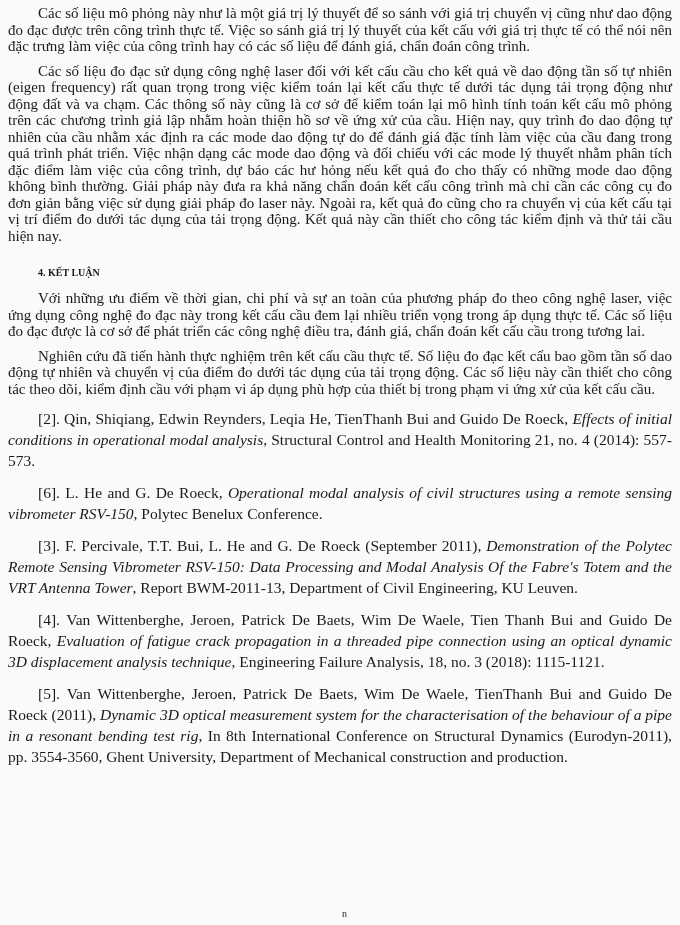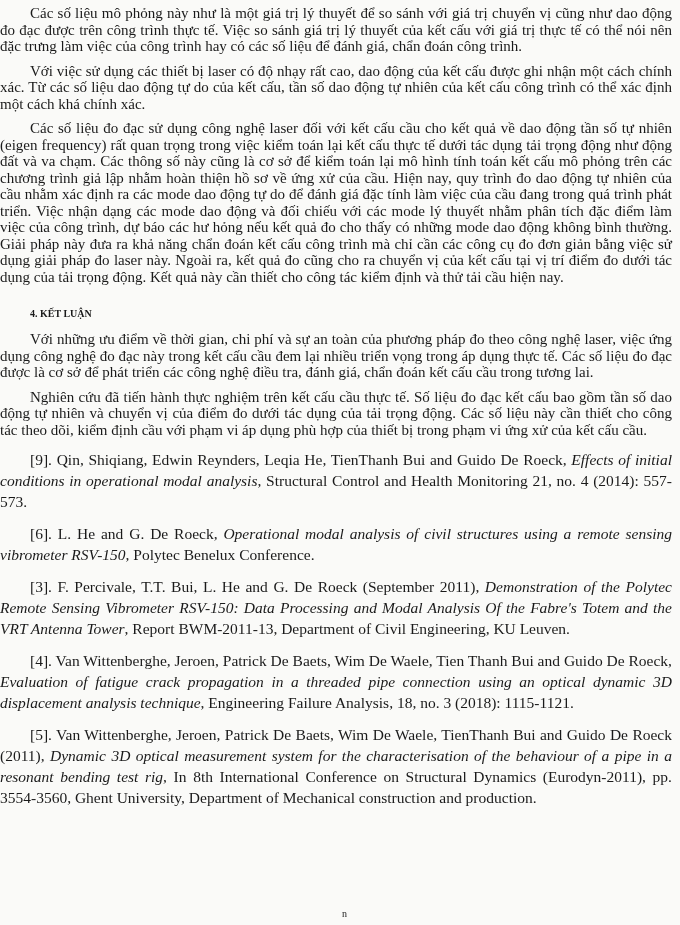--- a/index.html
+++ b/index.html
@@ -9,21 +9,21 @@
   }
   body {
     width: 680px;
     height: 925px;
     overflow: hidden;
     position: relative;
     font-family: "Liberation Serif", serif;
     color: #1a1a1a;
   }
   .page {
-    padding: 5px 8px 0 0;
+    padding: 5px 8px 0 8px;
   }
   p.body {
     margin: 8px 0 0 0;
     font-size: 15px;
     line-height: 16.5px;
     text-align: justify;
     text-indent: 30px;
   }
   p.body.first {
     margin-top: 0;
@@ -61,32 +61,31 @@
     font-family: "Liberation Serif", serif;
   }
 </style>
 </head>
 <body>
 
 <div class="page">
 
   <p class="body first">Các số liệu mô phỏng này như là một giá trị lý thuyết để so sánh với giá trị chuyển vị cũng như dao động đo đạc được trên công trình thực tế. Việc so sánh giá trị lý thuyết của kết cấu với giá trị thực tế có thể nói nên đặc trưng làm việc của công trình hay có các số liệu để đánh giá, chẩn đoán công trình.</p>
 
-  <p class="body">Với việc sử dụng các thiết bị laser có độ nhạy rất cao, dao động của kết cấu được ghi nhận một cách chính xác. Từ các số liệu dao động tự do của kết cấu, tần số dao động tự nhiên của kết cấu công trình có thể xác định một cách khá chính xác.</p>
 
   <p class="body">Các số liệu đo đạc sử dụng công nghệ laser đối với kết cấu cầu cho kết quả về dao động tần số tự nhiên (eigen frequency) rất quan trọng trong việc kiểm toán lại kết cấu thực tế dưới tác dụng tải trọng động như động đất và va chạm. Các thông số này cũng là cơ sở để kiểm toán lại mô hình tính toán kết cấu mô phỏng trên các chương trình giả lập nhằm hoàn thiện hồ sơ về ứng xử của cầu. Hiện nay, quy trình đo dao động tự nhiên của cầu nhằm xác định ra các mode dao động tự do để đánh giá đặc tính làm việc của cầu đang trong quá trình phát triển. Việc nhận dạng các mode dao động và đối chiếu với các mode lý thuyết nhằm phân tích đặc điểm làm việc của công trình, dự báo các hư hỏng nếu kết quả đo cho thấy có những mode dao động không bình thường. Giải pháp này đưa ra khả năng chẩn đoán kết cấu công trình mà chỉ cần các công cụ đo đơn giản bằng việc sử dụng giải pháp đo laser này. Ngoài ra, kết quả đo cũng cho ra chuyển vị của kết cấu tại vị trí điểm đo dưới tác dụng của tải trọng động. Kết quả này cần thiết cho công tác kiểm định và thử tải cầu hiện nay.</p>
 
   <h2 class="h-conclusion">4. KẾT LUẬN</h2>
 
   <p class="body">Với những ưu điểm về thời gian, chi phí và sự an toàn của phương pháp đo theo công nghệ laser, việc ứng dụng công nghệ đo đạc này trong kết cấu cầu đem lại nhiều triển vọng trong áp dụng thực tế. Các số liệu đo đạc được là cơ sở để phát triển các công nghệ điều tra, đánh giá, chẩn đoán kết cấu cầu trong tương lai.</p>
 
   <p class="body">Nghiên cứu đã tiến hành thực nghiệm trên kết cấu cầu thực tế. Số liệu đo đạc kết cấu bao gồm tần số dao động tự nhiên và chuyển vị của điểm đo dưới tác dụng của tải trọng động. Các số liệu này cần thiết cho công tác theo dõi, kiểm định cầu với phạm vi áp dụng phù hợp của thiết bị trong phạm vi ứng xử của kết cấu cầu.</p>
 
 
-  <p class="ref"><span>[9]. Qin, Shiqiang, Edwin Reynders, Leqia He, TienThanh Bui and Guido De Roeck, </span><span class="it">Effects of initial conditions in operational modal analysis</span><span>, Structural Control and Health Monitoring 21, no. 4 (2014): 557-573.</span></p>
+  <p class="ref"><span>[2]. Qin, Shiqiang, Edwin Reynders, Leqia He, TienThanh Bui and Guido De Roeck, </span><span class="it">Effects of initial conditions in operational modal analysis</span><span>, Structural Control and Health Monitoring 21, no. 4 (2014): 557-573.</span></p>
 
   <p class="ref"><span>[6]. L. He and G. De Roeck, </span><span class="it">Operational modal analysis of civil structures using a remote sensing vibrometer RSV-150</span><span>, Polytec Benelux Conference.</span></p>
 
   <p class="ref"><span>[3]. F. Percivale, T.T. Bui, L. He and G. De Roeck (September 2011), </span><span class="it">Demonstration of the Polytec Remote Sensing Vibrometer RSV-150: Data Processing and Modal Analysis Of the Fabre's Totem and the VRT Antenna Tower</span><span>, Report BWM-2011-13, Department of Civil Engineering, KU Leuven.</span></p>
 
   <p class="ref"><span>[4]. Van Wittenberghe, Jeroen, Patrick De Baets, Wim De Waele, Tien Thanh Bui and Guido De Roeck, </span><span class="it">Evaluation of fatigue crack propagation in a threaded pipe connection using an optical dynamic 3D displacement analysis technique</span><span>, Engineering Failure Analysis, 18, no. 3 (2018): 1115-1121.</span></p>
 
   <p class="ref"><span>[5]. Van Wittenberghe, Jeroen, Patrick De Baets, Wim De Waele, TienThanh Bui and Guido De Roeck (2011), </span><span class="it">Dynamic 3D optical measurement system for the characterisation of the behaviour of a pipe in a resonant bending test rig</span><span>, In 8th International Conference on Structural Dynamics (Eurodyn-2011), pp. 3554-3560, Ghent University, Department of Mechanical construction and production.</span></p>
 
 </div>

